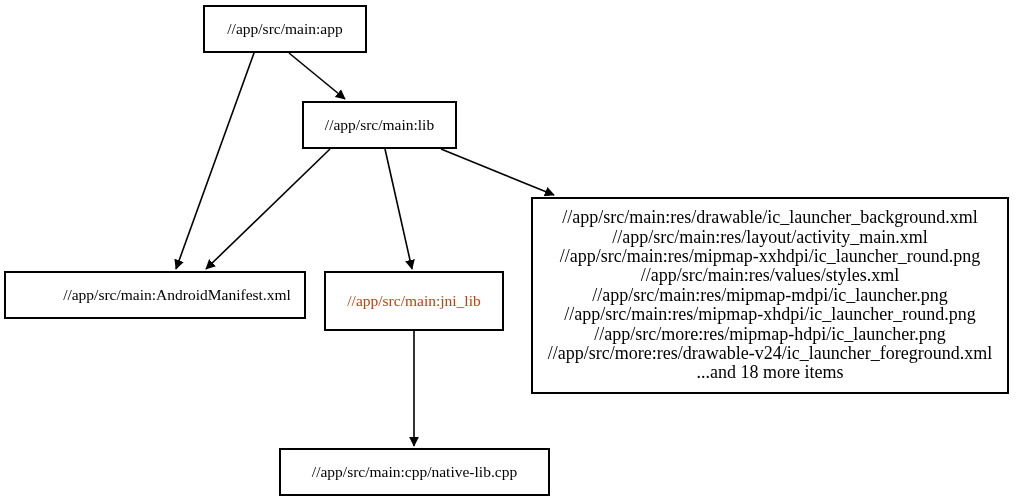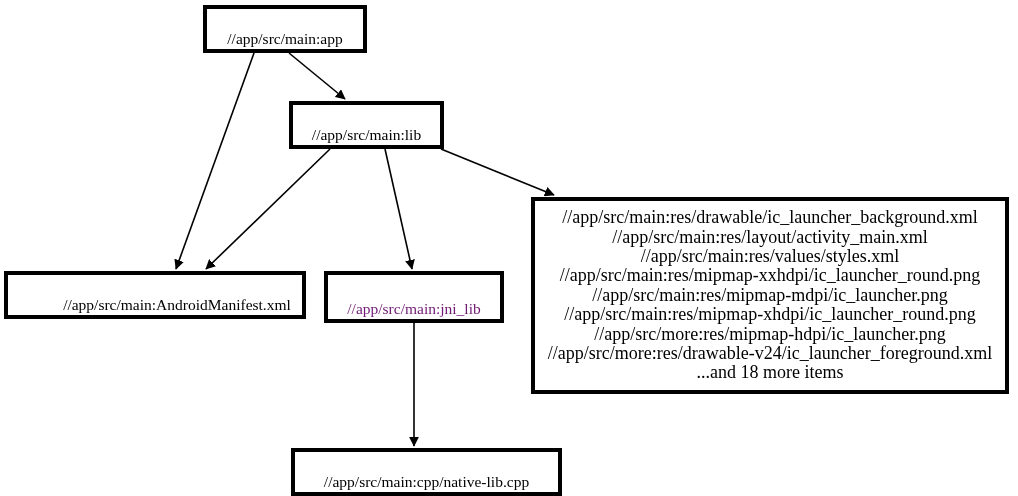--- a/index.html
+++ b/index.html
@@ -19,25 +19,25 @@
     position: absolute;
     left: 0;
     top: 0;
     width: 1018px;
     height: 496px;
     pointer-events: none;
   }
   .graph-node {
     position: absolute;
     box-sizing: border-box;
-    border: 4px solid #c4b5fd;
+    border: 2px solid #c4b5fd;
     background: #ffffff;
     color: #000000;
     display: flex;
-    align-items: flex-end;
+    align-items: center;
     justify-content: center;
     text-align: center;
     white-space: nowrap;
     font-size: 15.5px;
     line-height: 1.2;
   }
   .graph-node.multiline {
     white-space: normal;
     flex-direction: column;
     justify-content: center;
@@ -73,41 +73,41 @@
 
     <line x1="441" y1="149" x2="554" y2="195" stroke="#000000" stroke-width="1.6" marker-end="url(#arrow)"></line>
 
     <line x1="414" y1="319" x2="414" y2="446" stroke="#000000" stroke-width="1.6" marker-end="url(#arrow)"></line>
   </svg>
 
   <div class="graph-node" style="left: 203px; top: 5px; width: 164px; height: 48px; border-color: rgb(0, 0, 0); background: rgb(255, 255, 255); color: rgb(0, 0, 0);">
     <span>//app/src/main:app</span>
   </div>
 
-  <div class="graph-node" style="left: 289px; top: 101px; width: 155px; height: 48px; border-color: rgb(0, 0, 0); background: rgb(255, 255, 255); color: rgb(0, 0, 0);">
+  <div class="graph-node" style="left: 302px; top: 101px; width: 155px; height: 48px; border-color: rgb(0, 0, 0); background: rgb(255, 255, 255); color: rgb(0, 0, 0);">
     <span>//app/src/main:lib</span>
   </div>
 
   <div class="graph-node" style="left: 4px; top: 271px; width: 302px; height: 48px; border-color: rgb(0, 0, 0); background: rgb(255, 255, 255); color: rgb(0, 0, 0); padding-left: 44px;">
     <span>//app/src/main:AndroidManifest.xml</span>
   </div>
 
-  <div class="graph-node" style="left: 324px; top: 271px; width: 180px; height: 52px; border-color: rgb(0, 0, 0); background: rgb(255, 255, 255); color: #701a75;">
+  <div class="graph-node" style="left: 324px; top: 271px; width: 180px; height: 60px; border-color: rgb(0, 0, 0); background: rgb(255, 255, 255); color: #c2410c;">
     <span>//app/src/main:jni_lib</span>
   </div>
 
-  <div class="graph-node" style="left: 291px; top: 448px; width: 271px; height: 48px; border-color: rgb(0, 0, 0); background: rgb(255, 255, 255); color: rgb(0, 0, 0);">
+  <div class="graph-node" style="left: 279px; top: 448px; width: 271px; height: 48px; border-color: rgb(0, 0, 0); background: rgb(255, 255, 255); color: rgb(0, 0, 0);">
     <span>//app/src/main:cpp/native-lib.cpp</span>
   </div>
 
   <div class="graph-node multiline" style="left: 531px; top: 197px; width: 478px; height: 197px; border-color: rgb(0, 0, 0); background: rgb(255, 255, 255); color: rgb(0, 0, 0);">
     <span class="node-line">//app/src/main:res/drawable/ic_launcher_background.xml</span>
     <span class="node-line">//app/src/main:res/layout/activity_main.xml</span>
+    <span class="node-line">//app/src/main:res/mipmap-xxhdpi/ic_launcher_round.png</span>
     <span class="node-line">//app/src/main:res/values/styles.xml</span>
-    <span class="node-line">//app/src/main:res/mipmap-xxhdpi/ic_launcher_round.png</span>
     <span class="node-line">//app/src/main:res/mipmap-mdpi/ic_launcher.png</span>
     <span class="node-line">//app/src/main:res/mipmap-xhdpi/ic_launcher_round.png</span>
     <span class="node-line">//app/src/more:res/mipmap-hdpi/ic_launcher.png</span>
     <span class="node-line">//app/src/more:res/drawable-v24/ic_launcher_foreground.xml</span>
     <span class="node-line">...and 18 more items</span>
   </div>
 
 </div>
 
 </body></html>

